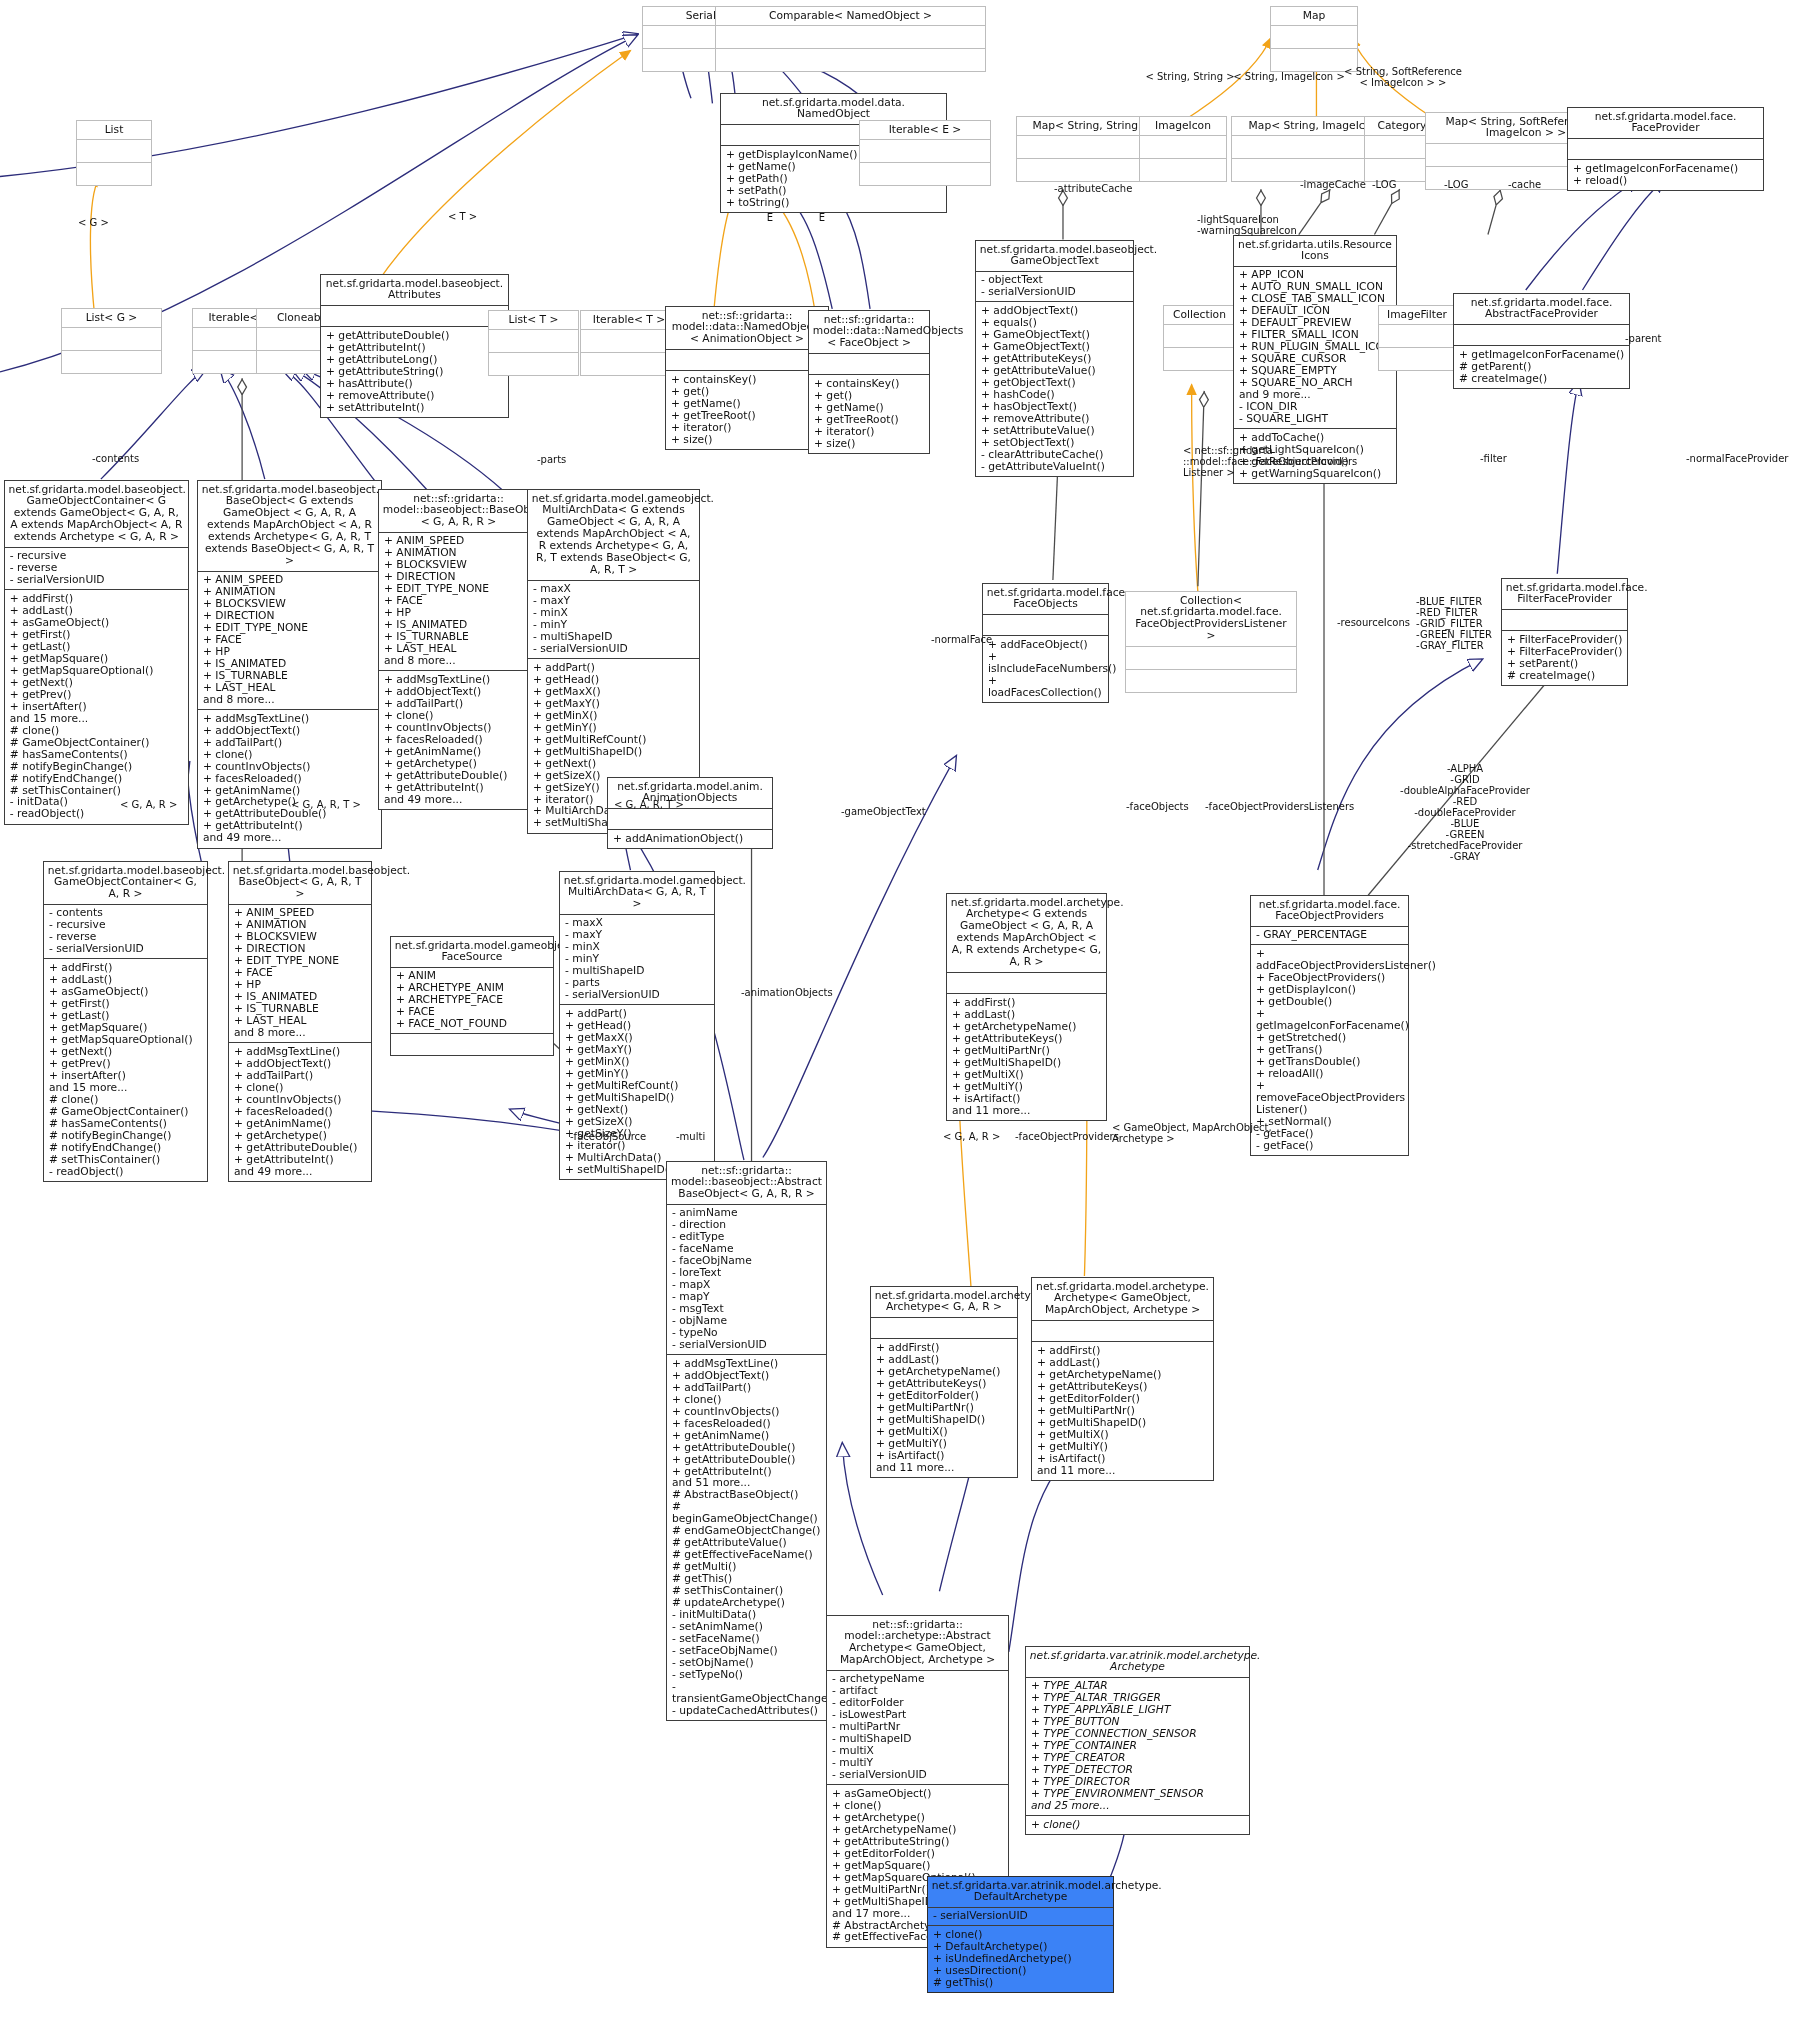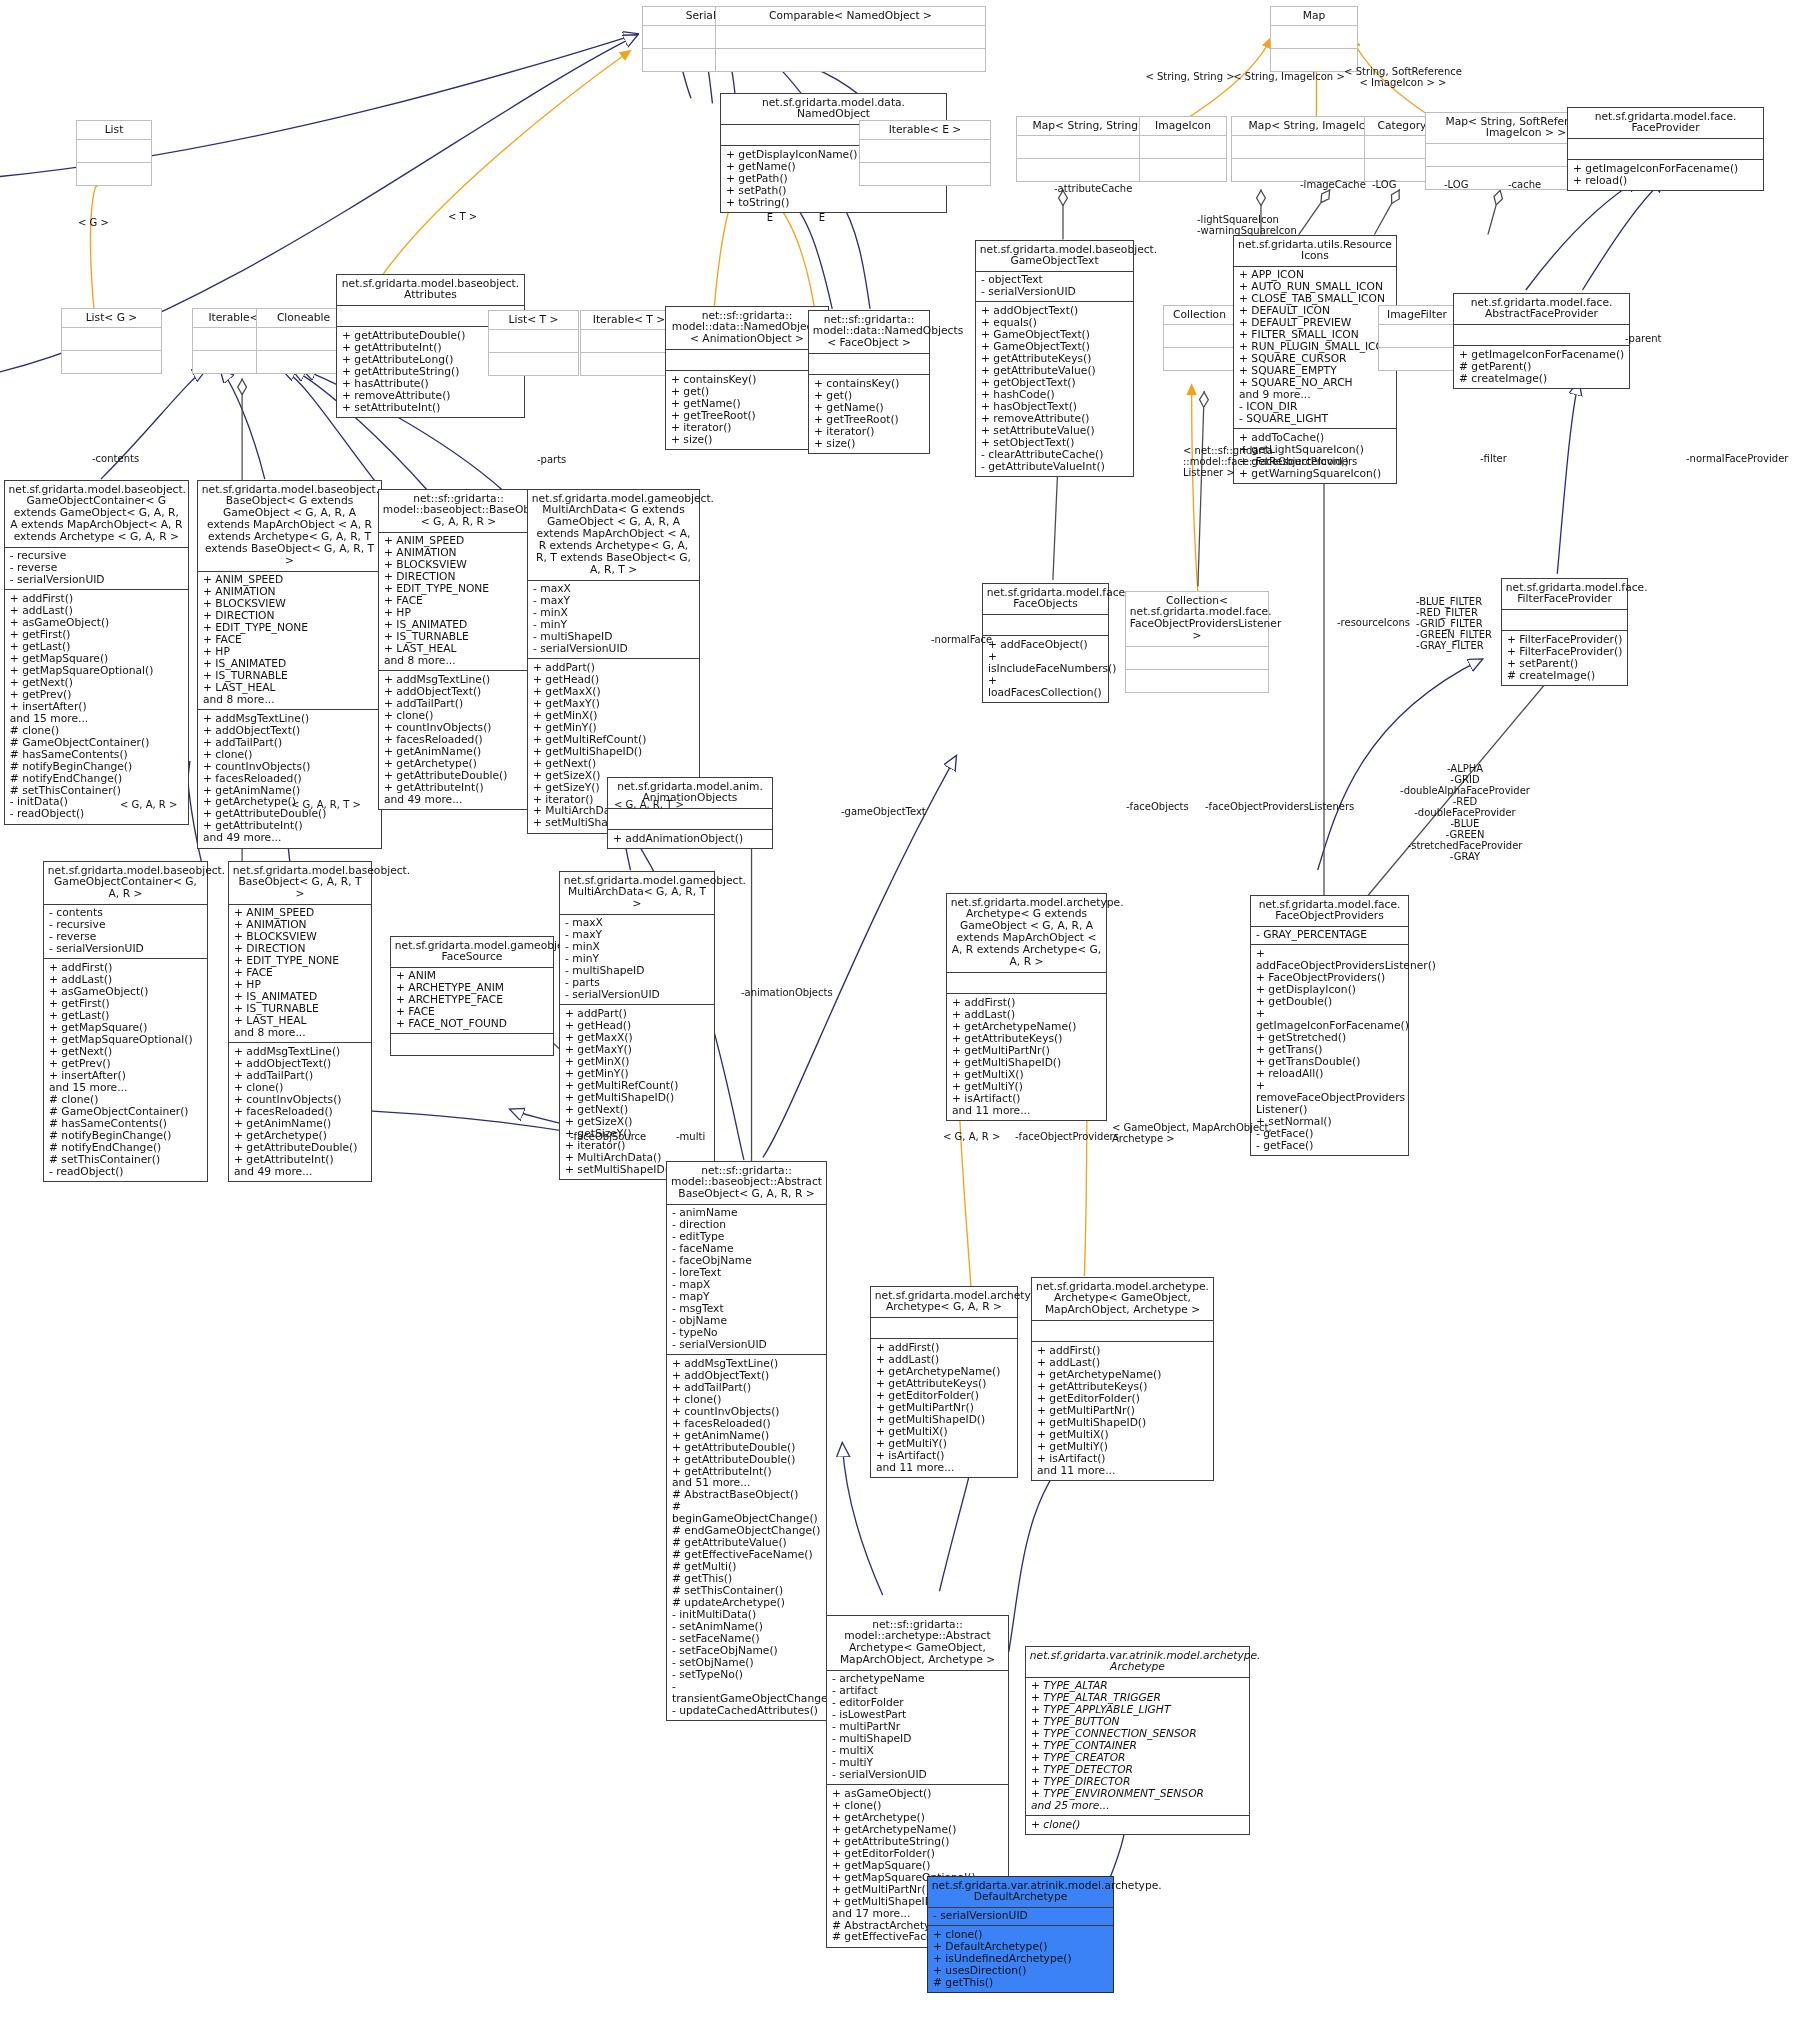--- a/index.html
+++ b/index.html
@@ -174,21 +174,21 @@
       <div class="cls iface" style="left: 166px; top: 308px; width: 107px; margin-left: 26px;">
         <div class="hdr">Iterable&lt; G &gt;</div>
         <div class="attrs sep empty"></div>
         <div class="ops sep empty"></div>
       </div>
       <div class="cls iface" style="left: 256px; top: 308px; width: 95px;">
         <div class="hdr">Cloneable</div>
         <div class="attrs sep empty"></div>
         <div class="ops sep empty"></div>
       </div>
-      <div class="cls " style="left: 336px; top: 274px; width: 189px;">
+      <div class="cls " style="left: 320px; top: 274px; width: 189px;">
         <div class="hdr">net.sf.gridarta.model.baseobject.
 Attributes</div>
         <div class="attrs sep empty"></div>
         <div class="ops sep">+ getAttributeDouble()
 + getAttributeInt()
 + getAttributeLong()
 + getAttributeString()
 + hasAttribute()
 + removeAttribute()
 + setAttributeInt()</div>
@@ -399,21 +399,21 @@
 + setMultiShapeID()</div>
       </div>
       <div class="cls " style="left: 982px; top: 583px; width: 127px;">
         <div class="hdr">net.sf.gridarta.model.face.
 FaceObjects</div>
         <div class="attrs sep empty"></div>
         <div class="ops sep">+ addFaceObject()
 + isIncludeFaceNumbers()
 + loadFacesCollection()</div>
       </div>
-      <div class="cls iface" style="left: 1125px; top: 591px; width: 144px;">
+      <div class="cls iface" style="left: 1125px; top: 591px; width: 172px;">
         <div class="hdr">Collection&lt; net.sf.gridarta.model.face.
 FaceObjectProvidersListener &gt;</div>
         <div class="attrs sep empty"></div>
         <div class="ops sep empty"></div>
       </div>
       <div class="cls " style="left: 1501px; top: 578px; width: 127px;">
         <div class="hdr">net.sf.gridarta.model.face.
 FilterFaceProvider</div>
         <div class="attrs sep empty"></div>
         <div class="ops sep">+ FilterFaceProvider()

